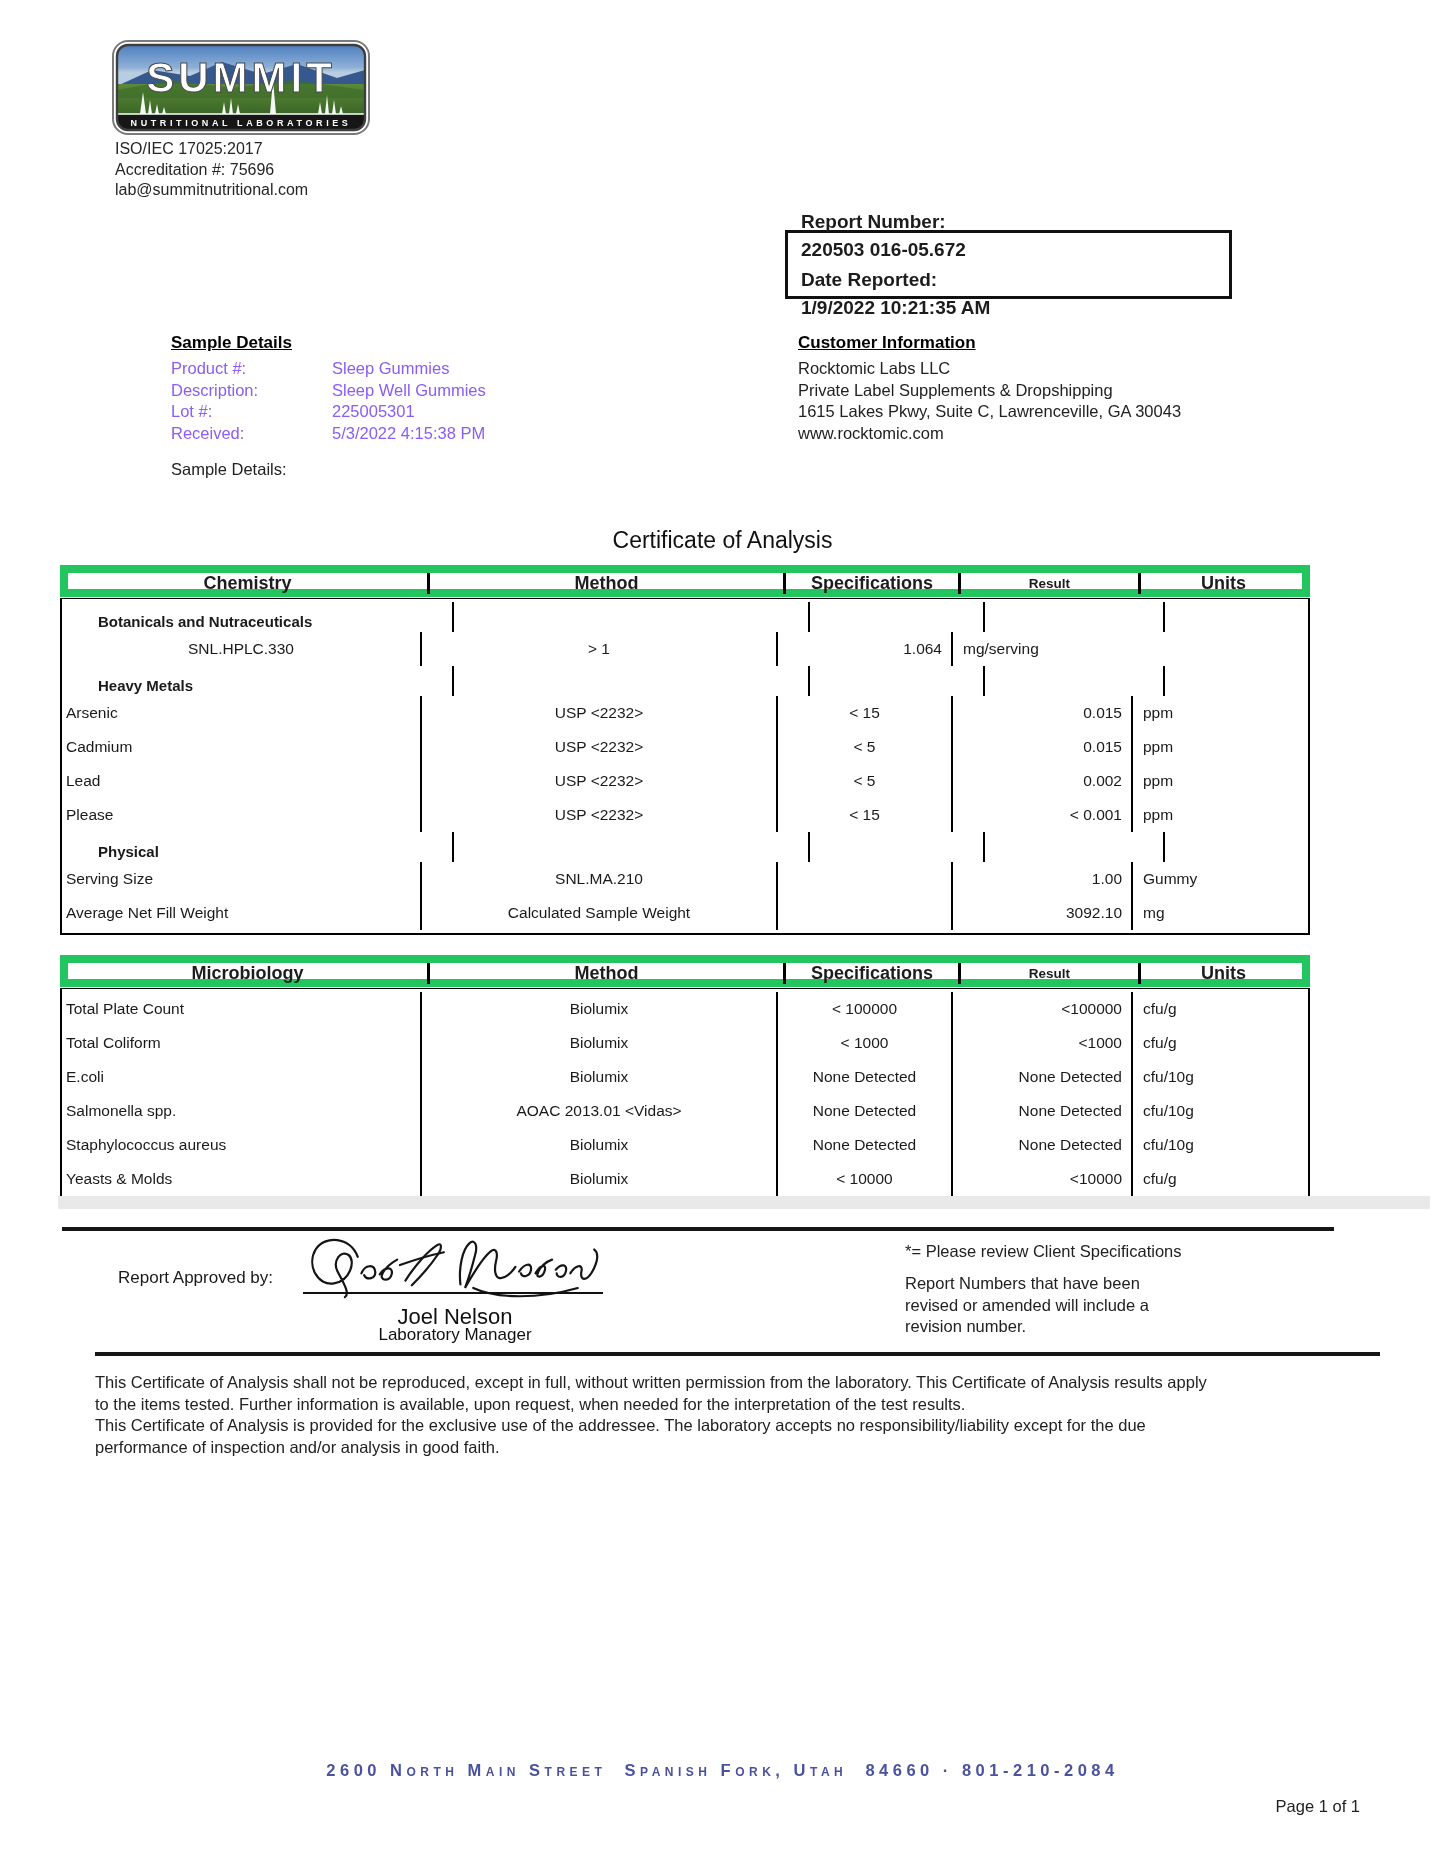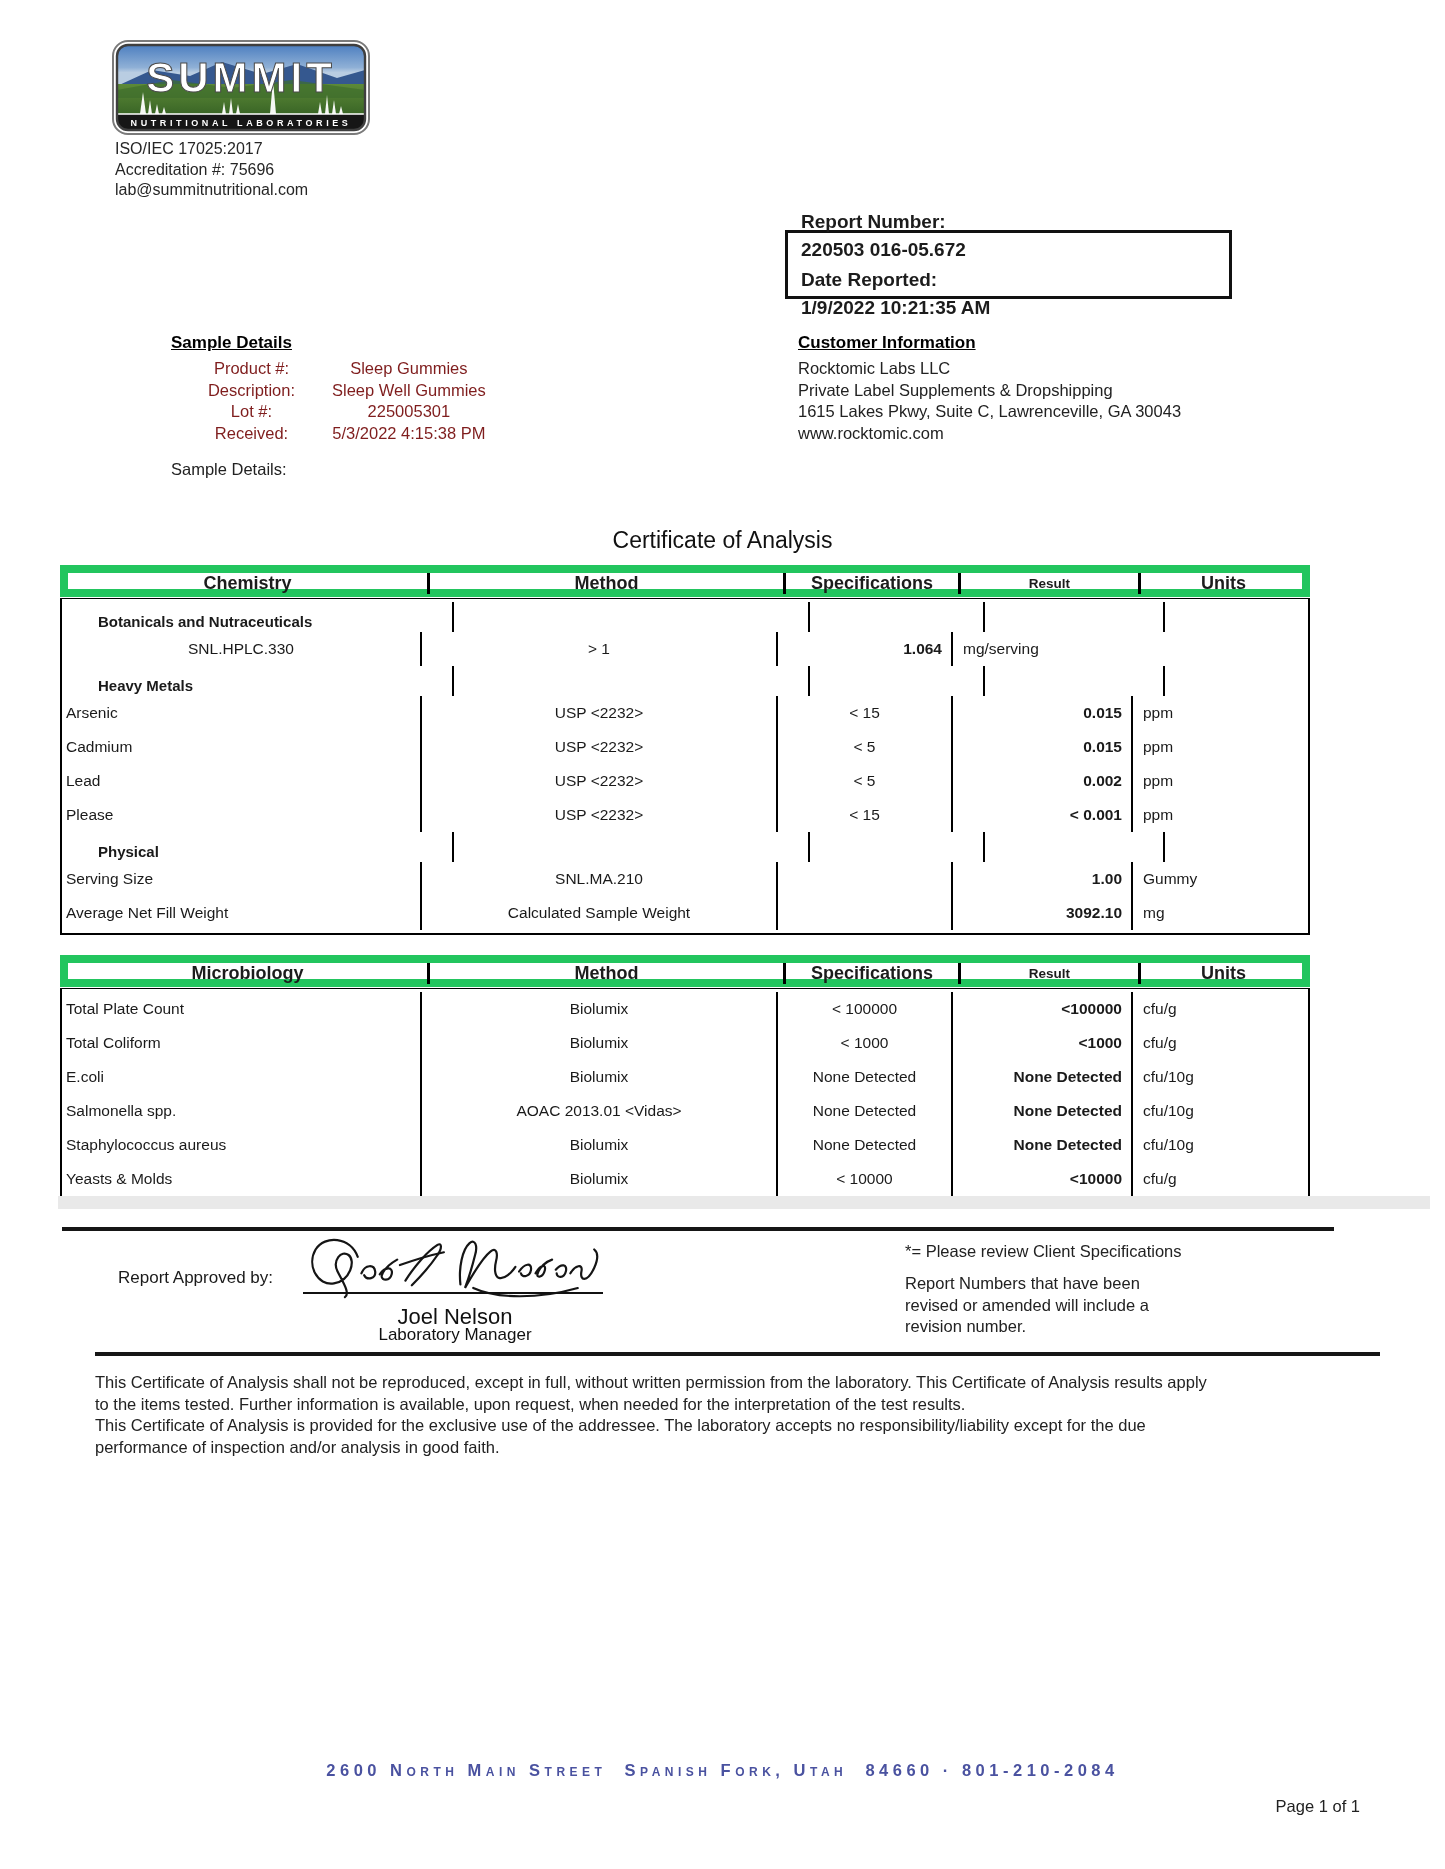--- a/index.html
+++ b/index.html
@@ -21,21 +21,21 @@
     box-sizing:border-box;display:flex;flex-direction:column;justify-content:center;
     padding-left:13px;gap:2px;background:#fff;
   }
   .report-box .rrow{display:flex;font-weight:bold;font-size:19px;line-height:28px;flex-direction:column;}
   .report-box .rlabel{width:190px;}
 
   
   .blk-heading{font-weight:bold;font-size:17px;text-decoration:underline;color:#000000;}
   .sample-heading{left:171px;top:333px;}
   .sample-rows{left:171px;top:358px;display:grid;grid-template-columns:161px auto;
-    font-size:16.5px;line-height:21.5px;color:#7f1d1d;text-align:center;}
+    font-size:16.5px;line-height:21.5px;color:#8b5cf6;}
   .sample-extra{left:171px;top:460px;font-size:16.5px;color:#222;}
   .customer-heading{left:798px;top:333px;}
   .customer-lines{left:798px;top:358px;font-size:16.5px;line-height:21.5px;color:#222;white-space:pre-line;}
 
   
   .coa-title{left:0;top:527px;width:1445px;text-align:center;font-size:23px;color:#111;}
 
   
   .coa-table{left:60px;width:1250px;}
   .t-chem{top:565px;}
@@ -56,21 +56,21 @@
   }
   .trow{display:grid;grid-template-columns:360px 356px 175px 180px 173px;}
   .trow .td{border-right:2px solid #000;box-sizing:border-box;display:flex;align-items:center;
     font-size:15.5px;color:#1a1a1a;}
   .trow .td:last-child{border-right:none;}
   .trow.data{height:34px;}
   .trow.section{height:30px;margin-left:32px;}
   .trow.section .td{font-weight:bold;font-size:15px;align-items:flex-end;padding-bottom:2px;}
   .td.c0{padding-left:4px;}
   .td.c1,.td.c2{justify-content:center;text-align:center;}
-  .td.c3{justify-content:flex-end;padding-right:9px;font-weight:bold;}
+  .td.c3{justify-content:flex-end;padding-right:9px;}
   .td.c4{padding-left:10px;}
 
   
   .scan-band{left:58px;top:1196px;width:1372px;height:13px;background:#e9e9e9;}
   .rule-top{left:62px;top:1227px;width:1272px;height:4px;background:#161616;}
   .rule-bottom{left:95px;top:1352px;width:1285px;height:4px;background:#161616;}
 
   
   .approved-label{left:118px;top:1268px;font-size:17px;color:#1a1a1a;}
   .signature{left:298px;top:1233px;width:312px;height:66px;}

